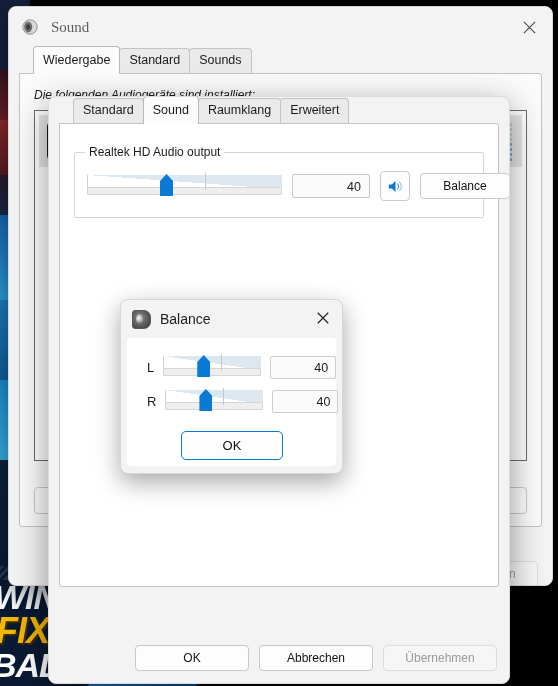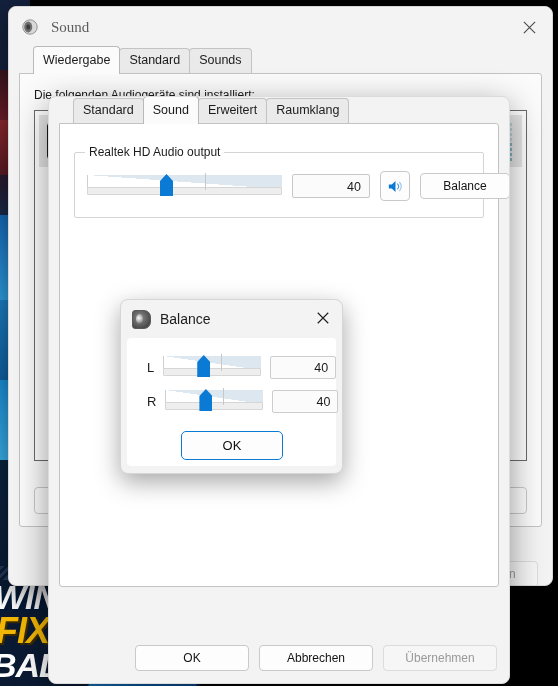--- a/index.html
+++ b/index.html
@@ -146,20 +146,21 @@
     margin: 0 10px;
     background: #fbfbfb;
     border: 1px solid #c3c3c3;
     height: 452px;
     border-radius: 0 3px 3px 3px;
   }
   .pane-hint {
     font-size: 12px;
     color: #1b1b1b;
     padding: 14px 0 0 14px;
+    font-style: italic;
   }
   .devlist {
     position: absolute;
     left: 14px; top: 36px;
     right: 14px;
     height: 349px;
     background: #ffffff;
     border: 1px solid #6b6b6b;
   }
   .dev-item {
@@ -468,22 +469,22 @@
       <div class="btn">Abbrechen</div>
       <div class="btn disabled">Übernehmen</div>
     </div>
   </div>
 
   <div class="win-props">
 
     <div class="tabrow">
       <div class="tab">Standard</div>
       <div class="tab active">Sound</div>
+      <div class="tab">Raumklang</div>
       <div class="tab">Erweitert</div>
-      <div class="tab">Raumklang</div>
     </div>
 
     <div class="props-pane">
       <div class="group">
         <div class="group-legend">Realtek HD Audio output</div>
         <div class="level-row">
           <div class="trackbar" id="main-track" style="width:195px">
             <div class="wedge"></div>
             <div class="groove"></div>
             <div class="center-tick" style="left:118px"></div>

